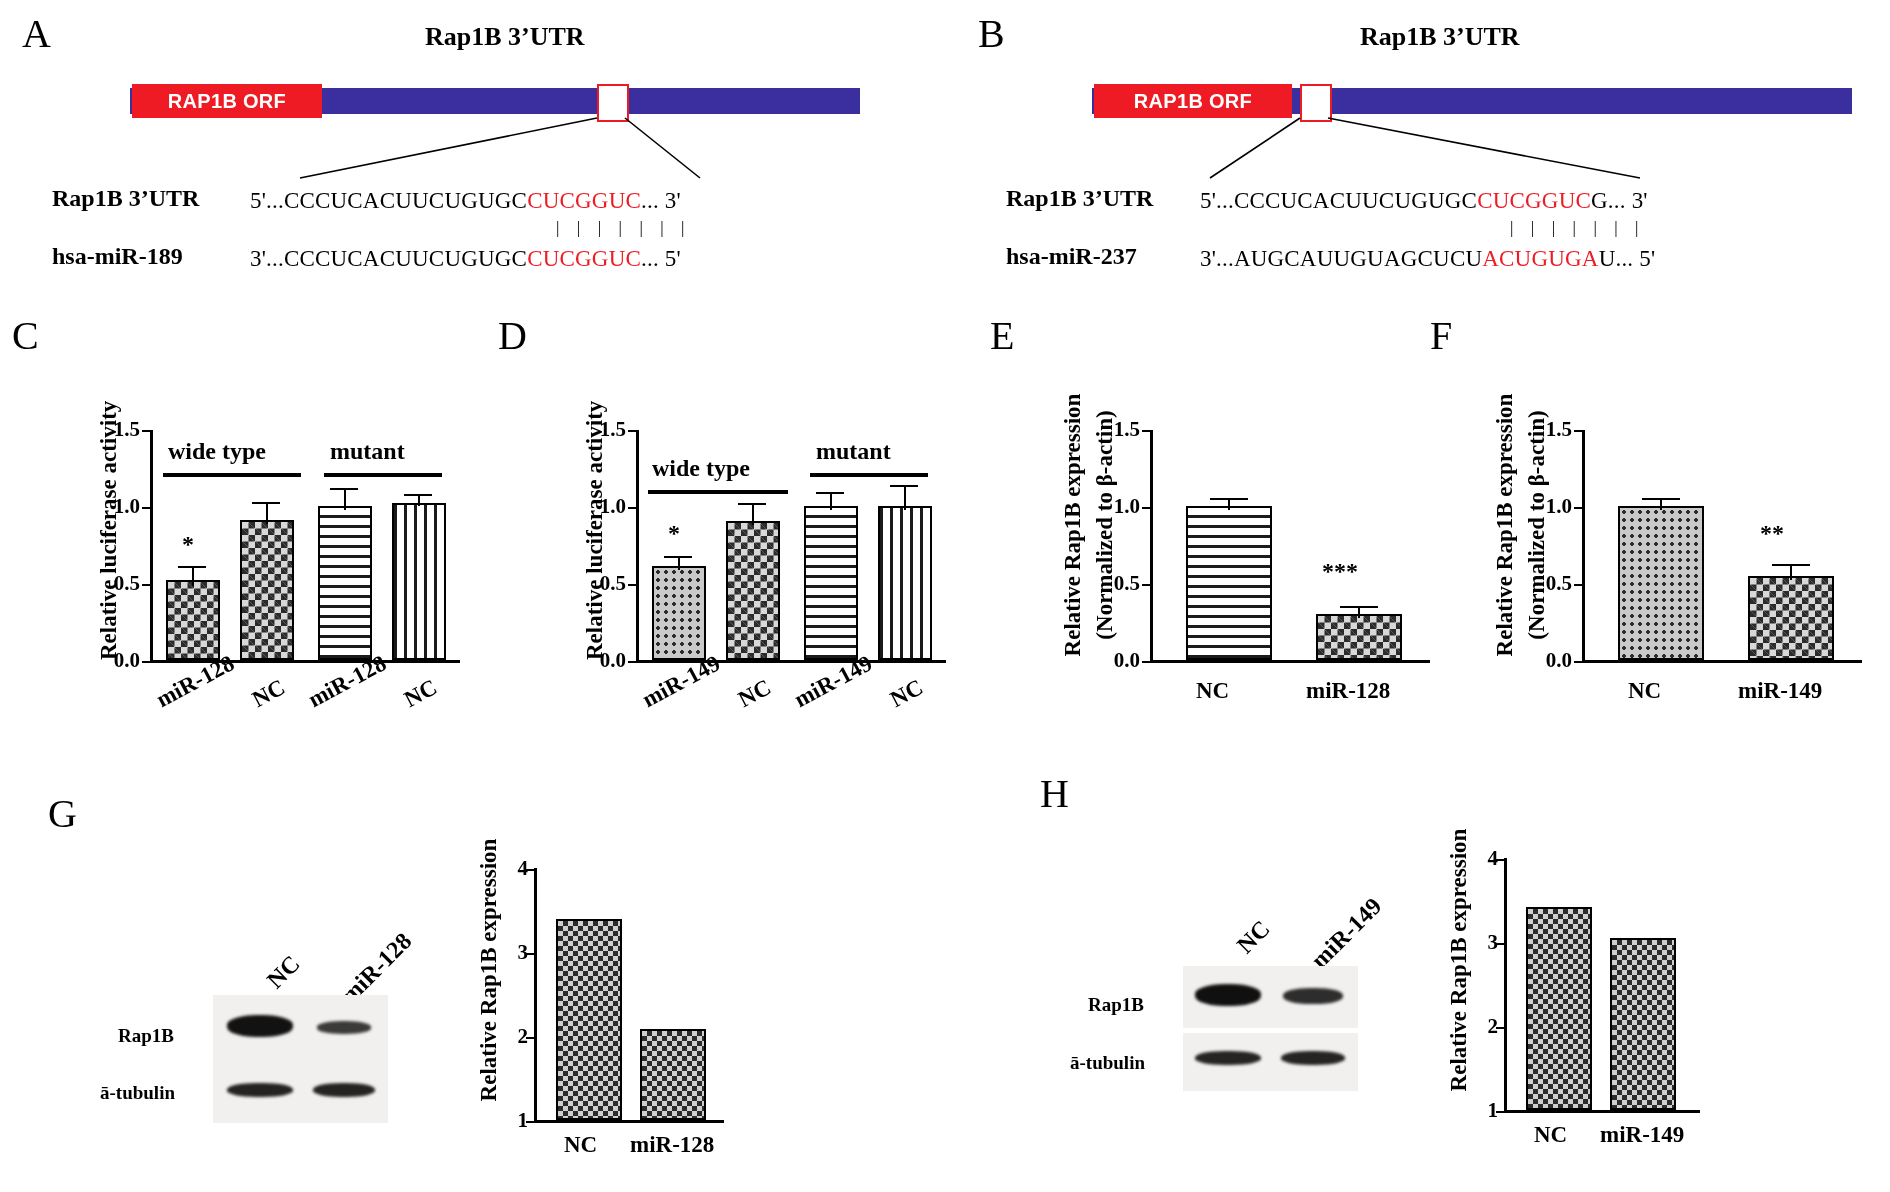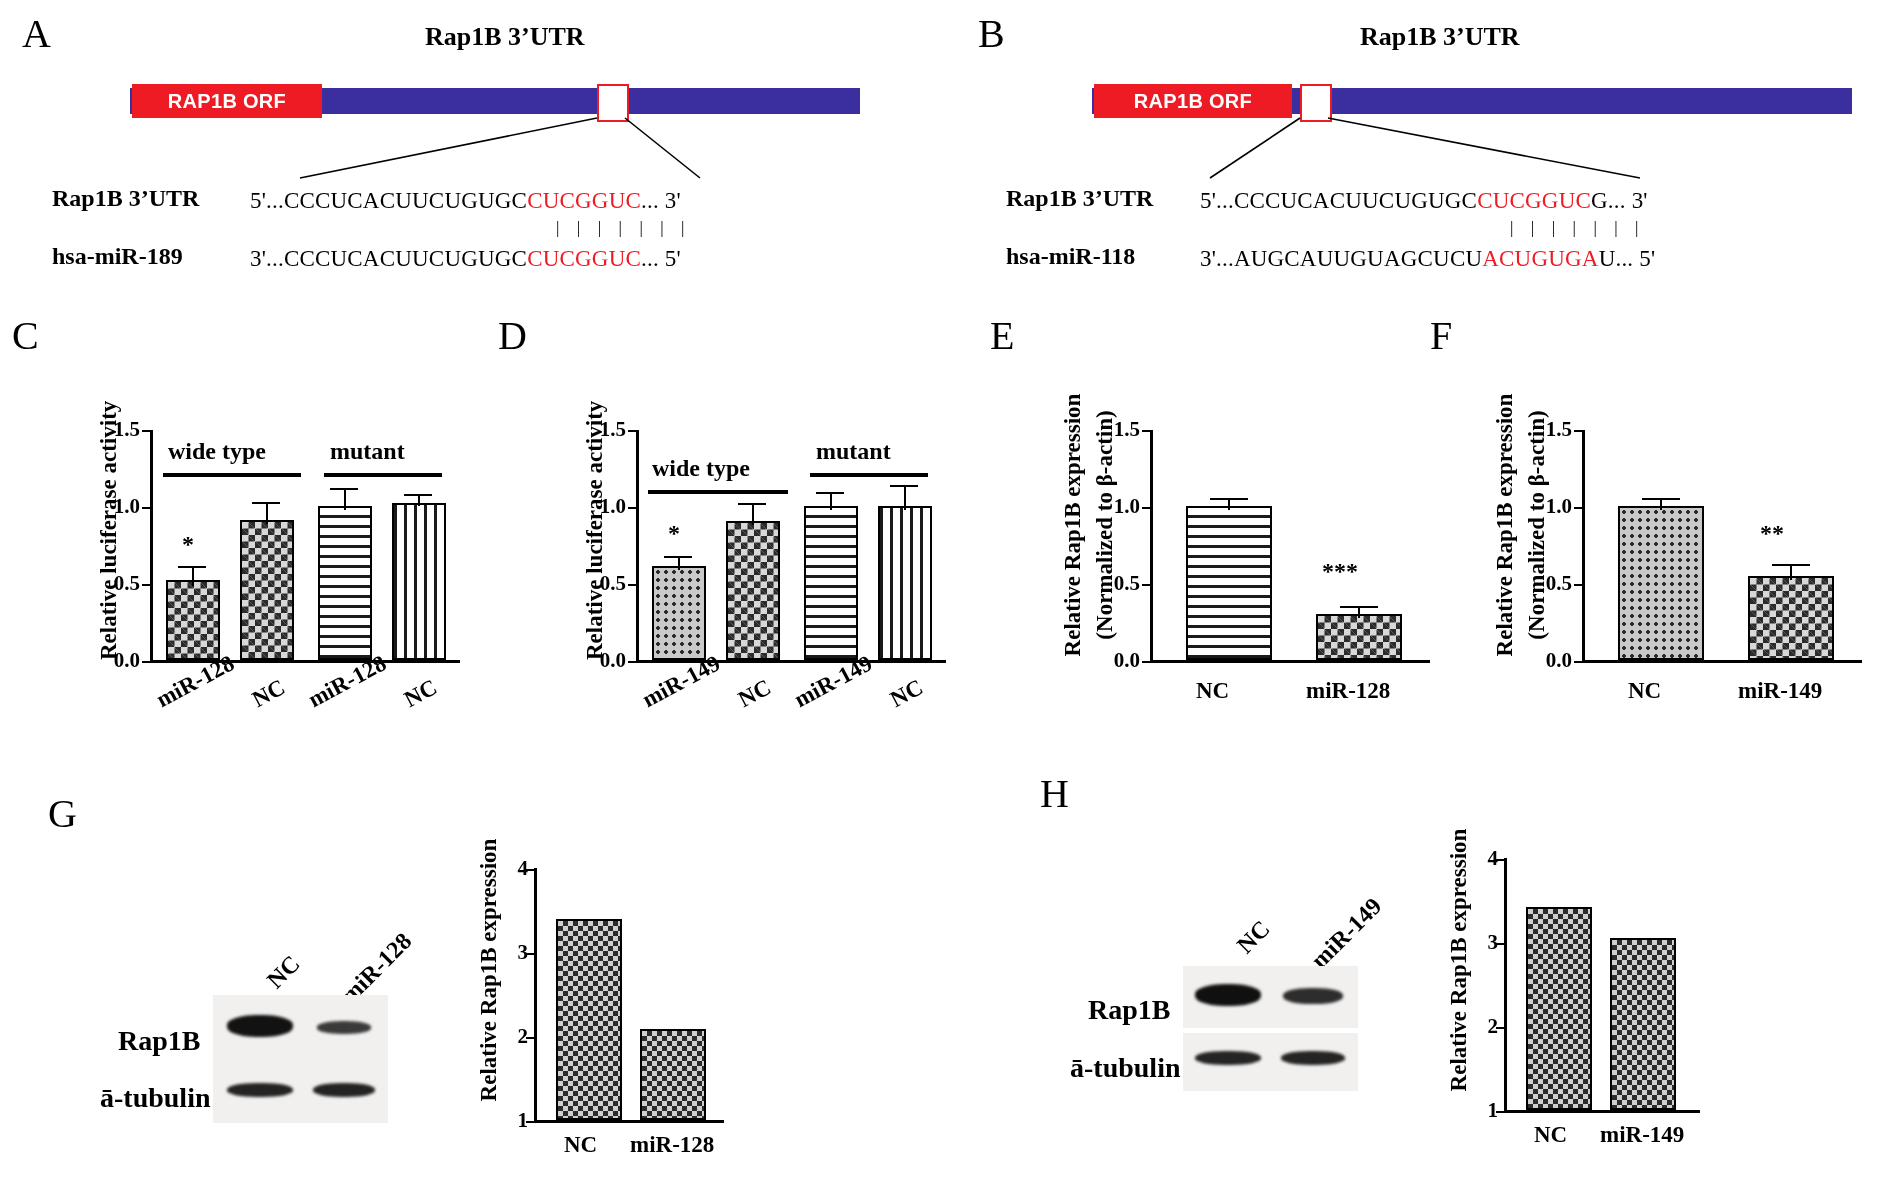--- a/index.html
+++ b/index.html
@@ -37,21 +37,21 @@
   .p-checker-sm{background-color:#cfcfcf;background-image:
       linear-gradient(45deg,#2b2b2b 25%,transparent 25%,transparent 75%,#2b2b2b 75%),
       linear-gradient(45deg,#2b2b2b 25%,transparent 25%,transparent 75%,#2b2b2b 75%);
       background-size:10px 10px;background-position:0 0,5px 5px;}
   .p-hlines{background-color:#fff;background-image:repeating-linear-gradient(0deg,#1a1a1a 0 3px,#fff 3px 10px);}
   .p-vlines{background-color:#fff;background-image:repeating-linear-gradient(90deg,#1a1a1a 0 3px,#fff 3px 10px);}
   .p-dots{background-color:#c9c9c9;background-image:radial-gradient(#2b2b2b 1.6px,transparent 1.7px);background-size:8px 8px;}
   
   .blot-panel{position:absolute;background:#f2f0ee;}
   .blot-band{position:absolute;border-radius:45%;filter:blur(1.6px);}
-  .blot-label{position:absolute;font-weight:700;font-size:28px;font-family:"Liberation Serif",serif;white-space:nowrap;}
+  .blot-label{position:absolute;font-weight:700;font-size:19px;font-family:"Liberation Serif",serif;white-space:nowrap;}
   .lane-lab{position:absolute;font-size:24px;font-weight:700;transform-origin:0 0;transform:rotate(-45deg);white-space:nowrap;font-family:"Liberation Serif",serif;}
 </style>
 </head>
 <body>
 
 <div class="panel-letter" style="left:22px;top:10px;">A</div>
 
 <div class="utr-title" style="left:425px;top:22px;">Rap1B 3’UTR</div>
 <div class="utr-bar" style="left:130px;top:88px;width:730px;"></div>
 <div class="orf-box" style="left:132px;top:84px;width:190px;">RAP1B ORF</div>
@@ -82,21 +82,21 @@
 <svg class="lead" style="left:0;top:0;width:1890px;height:200px;">
   <line x1="1300" y1="118" x2="1210" y2="178" stroke="#000" stroke-width="1.6"></line>
   <line x1="1328" y1="118" x2="1640" y2="178" stroke="#000" stroke-width="1.6"></line>
 </svg>
 
 <div class="seqlabel" style="left:1006px;top:185px;">Rap1B 3’UTR</div>
 <div class="seq" style="left:1200px;top:188px;">
   <span>5'</span><span>...CCCUCACUUCUGUGC</span><span class="hl">CUCGGUC</span><span>G...</span>&nbsp;<span>3'</span>
 </div>
 <div class="bars" style="left:1510px;top:218px;">| | | | | | |</div>
-<div class="seqlabel" style="left:1006px;top:243px;">hsa-miR-118</div>
+<div class="seqlabel" style="left:1006px;top:243px;">hsa-miR-237</div>
 <div class="seq" style="left:1200px;top:246px;">
   <span>3'</span><span>...AUGCAUUGUAGCUCU</span><span class="hl">ACUGUGA</span><span>U...</span>&nbsp;<span>5'</span>
 </div>
 
 <div class="panel-letter" style="left:12px;top:312px;">C</div>
 <div class="chart">
   <div class="ylab" style="left:96px;top:660px;width:250px;">Relative luciferase activity</div>
 
   <div class="axis-line" style="left:150px;top:430px;width:3px;height:232px;"></div>
   <div class="axis-line" style="left:150px;top:660px;width:310px;height:3px;"></div>

